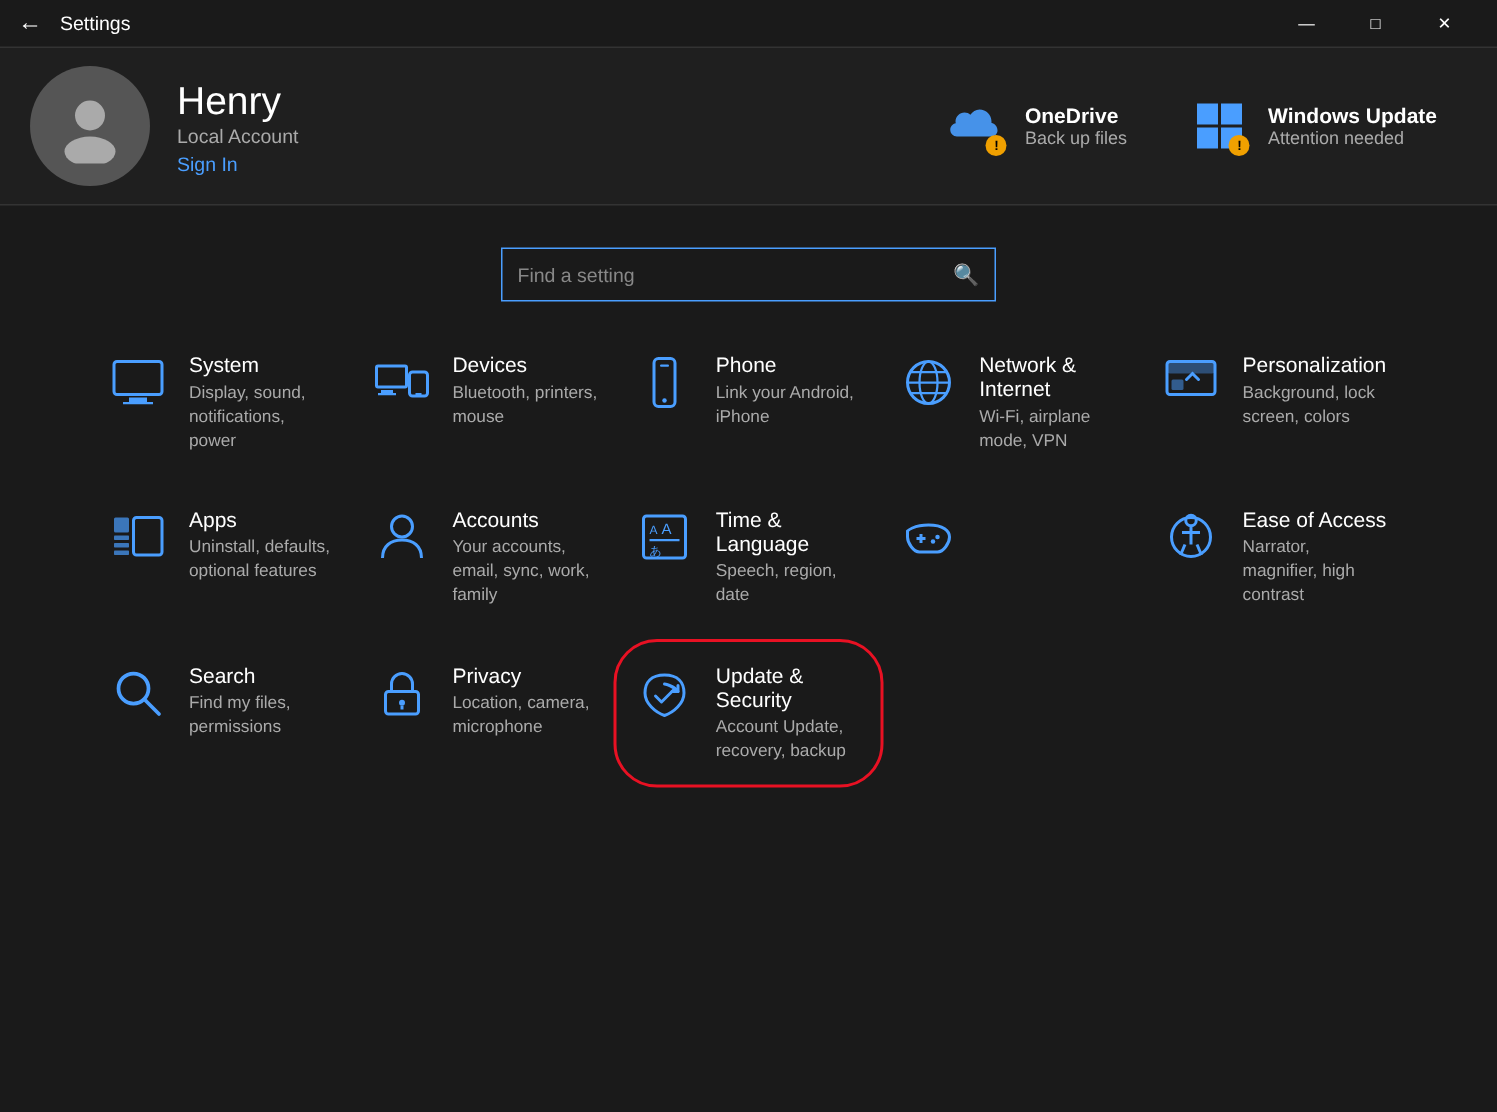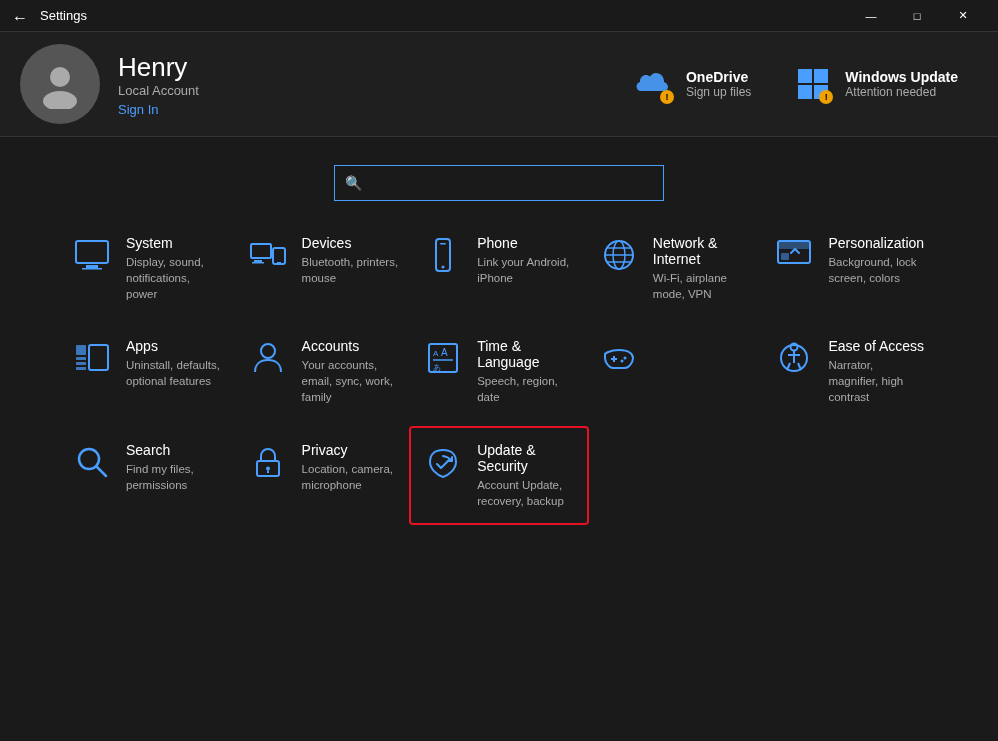--- a/index.html
+++ b/index.html
@@ -182,20 +182,21 @@
       display: flex;
       align-items: flex-start;
       padding: 14px 12px;
       cursor: pointer;
       border-radius: 2px;
       gap: 14px;
     }
     .settings-item.highlighted {
       outline: 2px solid #e81123;
       background: transparent;
+      border-radius: 27px;
     }
     .settings-item-icon {
       width: 40px;
       height: 40px;
       flex-shrink: 0;
       display: flex;
       align-items: center;
       justify-content: center;
       color: #4a9eff;
     }
@@ -246,21 +247,21 @@
 
     <div class="header-widget">
       <div class="widget-icon-wrap">
         <svg viewBox="0 0 38 38" fill="none" xmlns="http://www.w3.org/2000/svg">
           <path d="M6 26c-2.5 0-4.5-2-4.5-4.5 0-2.2 1.6-4 3.7-4.4C5.1 16.7 5 16.4 5 16c0-3.3 2.7-6 6-6 1.5 0 2.9.6 3.9 1.5C16.3 9.6 18.5 8 21 8c4.4 0 8 3.6 8 8 0 .3 0 .6-.1.9C31.2 17.4 33 19.5 33 22c0 2.2-1.8 4-4 4H6z" fill="#4a9eff" opacity="0.9"></path>
         </svg>
         <div class="widget-warning">!</div>
       </div>
       <div>
         <div class="widget-text-title">OneDrive</div>
-        <div class="widget-text-sub">Sign up files</div>
+        <div class="widget-text-sub">Back up files</div>
       </div>
     </div>
 
     <div class="header-widget">
       <div class="widget-icon-wrap">
         <svg viewBox="0 0 38 38" fill="none" xmlns="http://www.w3.org/2000/svg">
           <rect x="4" y="4" width="14" height="14" fill="#4a9eff"></rect>
           <rect x="20" y="4" width="14" height="14" fill="#4a9eff"></rect>
           <rect x="4" y="20" width="14" height="14" fill="#4a9eff"></rect>
           <rect x="20" y="20" width="14" height="14" fill="#4a9eff"></rect>
@@ -270,20 +271,21 @@
       <div>
         <div class="widget-text-title">Windows Update</div>
         <div class="widget-text-sub">Attention needed</div>
       </div>
     </div>
   </div>
 </div>
 
 <div class="search-wrap">
   <div class="search-box">
+    <input class="search-input" type="text" placeholder="Find a setting" style="">
     <span class="search-icon-span">🔍</span>
   </div>
 </div>
 
 <div class="settings-grid" id="settings-grid">
 <div class="settings-item">
       <div class="settings-item-icon">
         <svg viewBox="0 0 36 36" fill="none">
           <rect x="2" y="4" width="32" height="22" rx="2" stroke="#4a9eff" stroke-width="2"></rect>
           <rect x="12" y="28" width="12" height="3" fill="#4a9eff"></rect>

